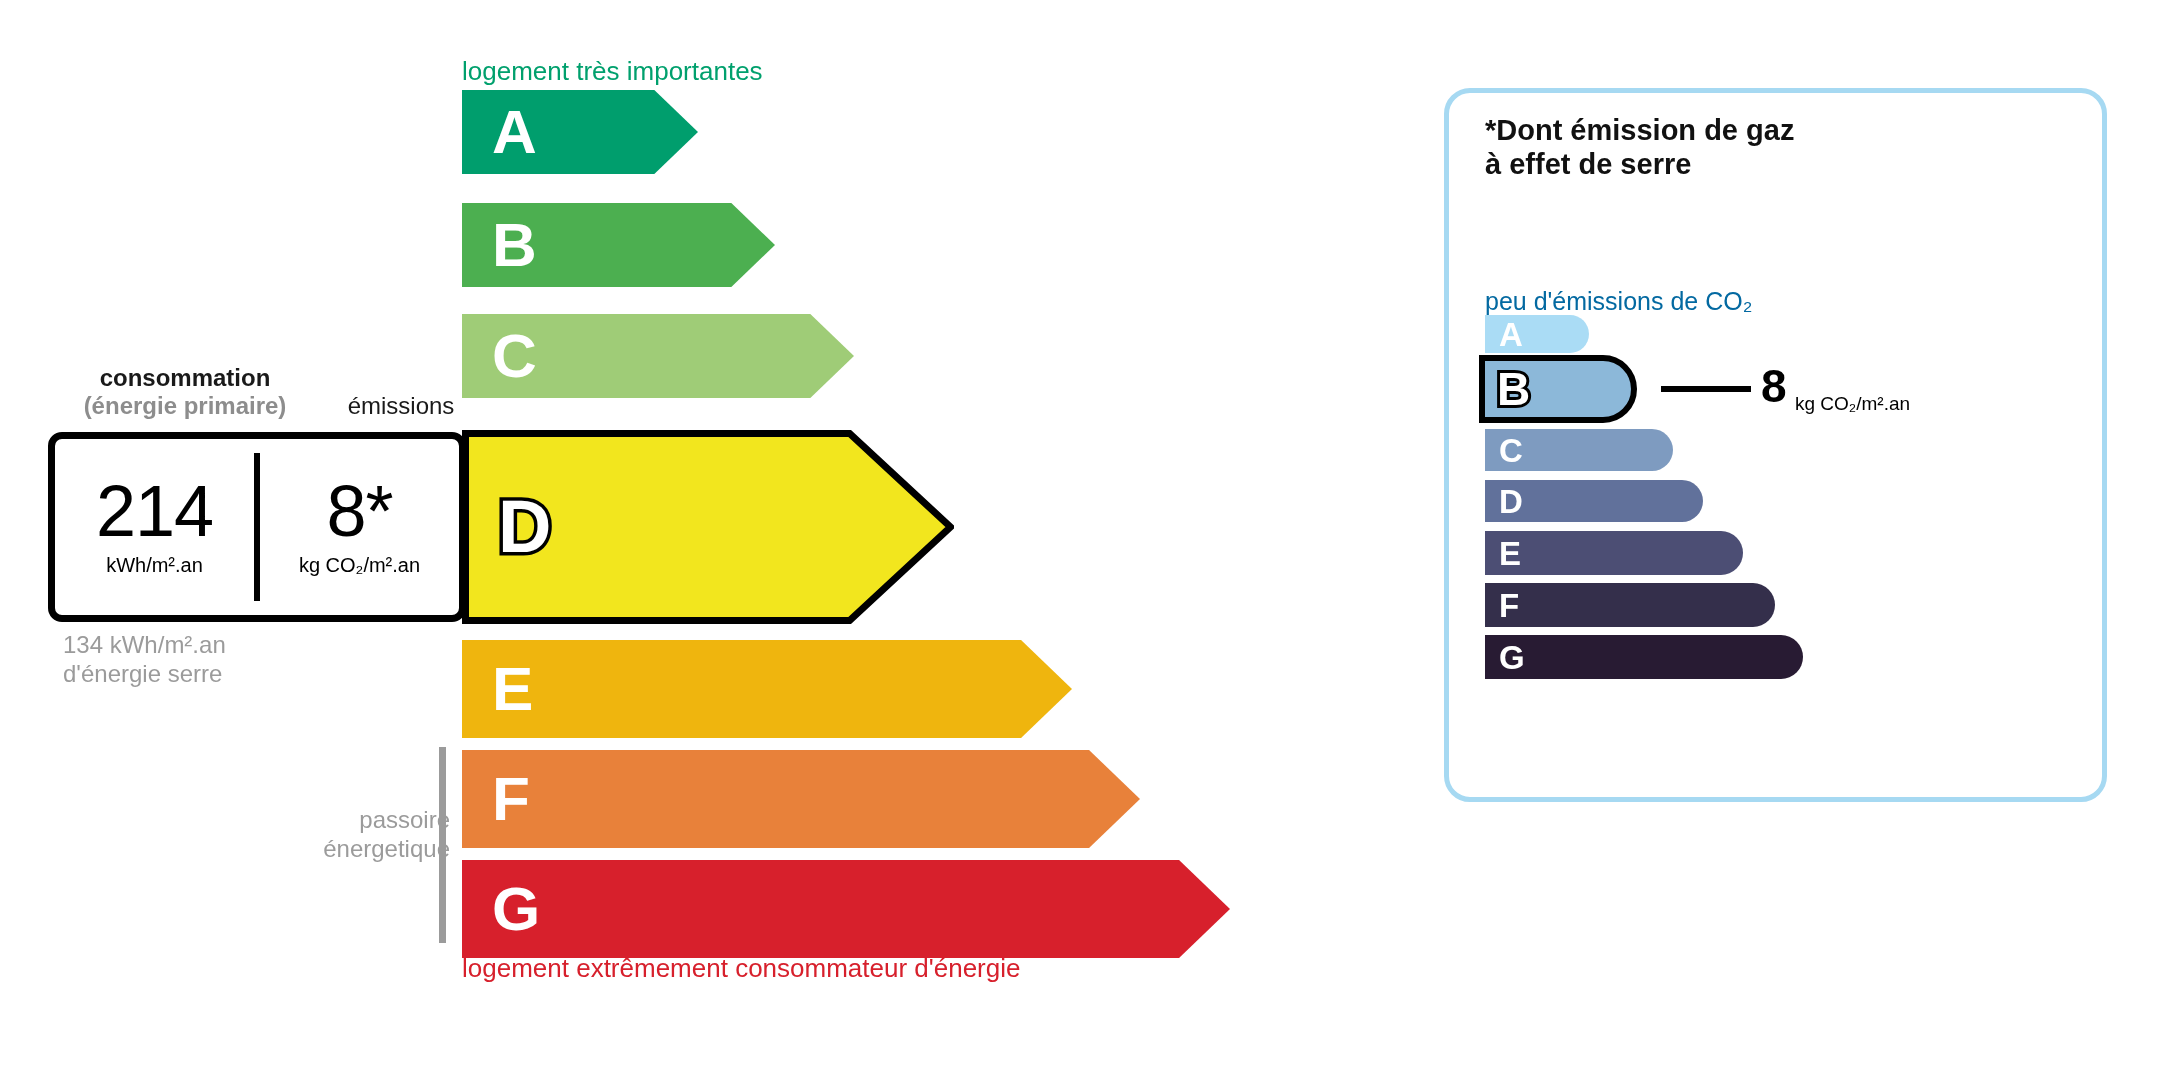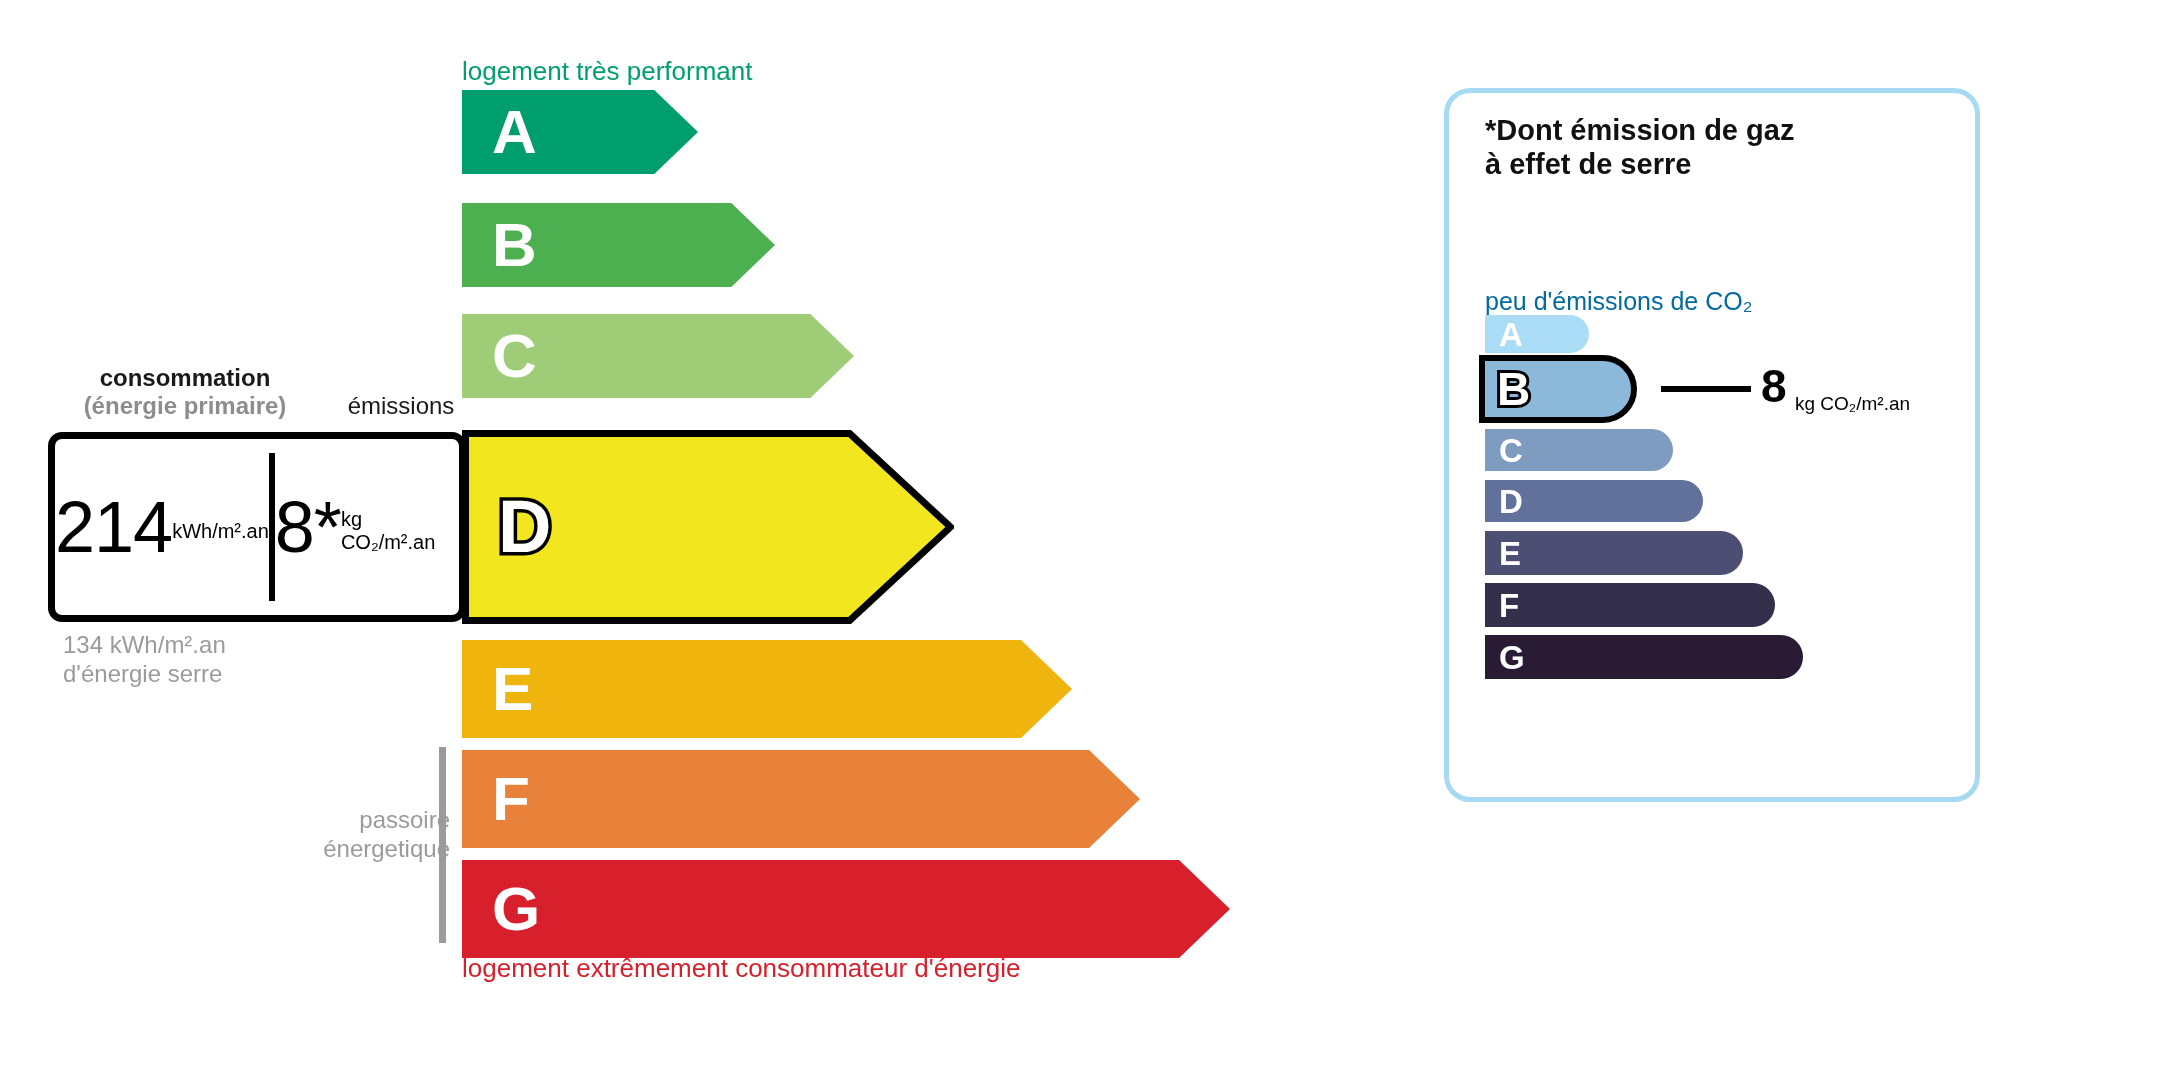--- a/index.html
+++ b/index.html
@@ -66,20 +66,21 @@
     border: 7px solid #000;
     border-radius: 14px;
     box-sizing: border-box;
     background: #fff;
     display: flex;
     z-index: 6;
   }
   #value-box .cell {
     flex: 1 1 0;
     display: flex;
+    flex-direction: column;
     align-items: center;
     justify-content: center;
   }
   #value-box .divider {
     width: 6px;
     background: #000;
     margin: 14px 0;
     flex: 0 0 6px;
   }
   .big-num {
@@ -146,21 +147,21 @@
     -webkit-text-stroke: 7px #000;
     paint-order: stroke fill;
     font-size: 74px;
     left: 36px;
   }
 
   
   #co2-panel {
     position: absolute;
     left: 1444px; top: 88px;
-    width: 536px; height: 714px;
+    width: 663px; height: 714px;
     border: 5px solid #a6d9f2;
     border-radius: 26px;
     box-sizing: border-box;
     background: #ffffff;
   }
   #co2-title {
     position: absolute;
     left: 36px; top: 20px;
     font-size: 29px;
     font-weight: bold;
@@ -230,21 +231,21 @@
     position: absolute;
     font-size: 19px;
     color: #000;
   }
 </style>
 </head>
 <body>
 
 <div id="dpe-panel">
 
-  <div id="top-caption">logement très performant</div>
+  <div id="top-caption">logement très importantes</div>
 
   <div id="head-consommation">
     <span>consommation</span>
     <span class="sub">(énergie primaire)</span>
   </div>
 
   <div id="head-emissions">émissions</div>
 
   <div id="value-box">
     <div class="cell">

